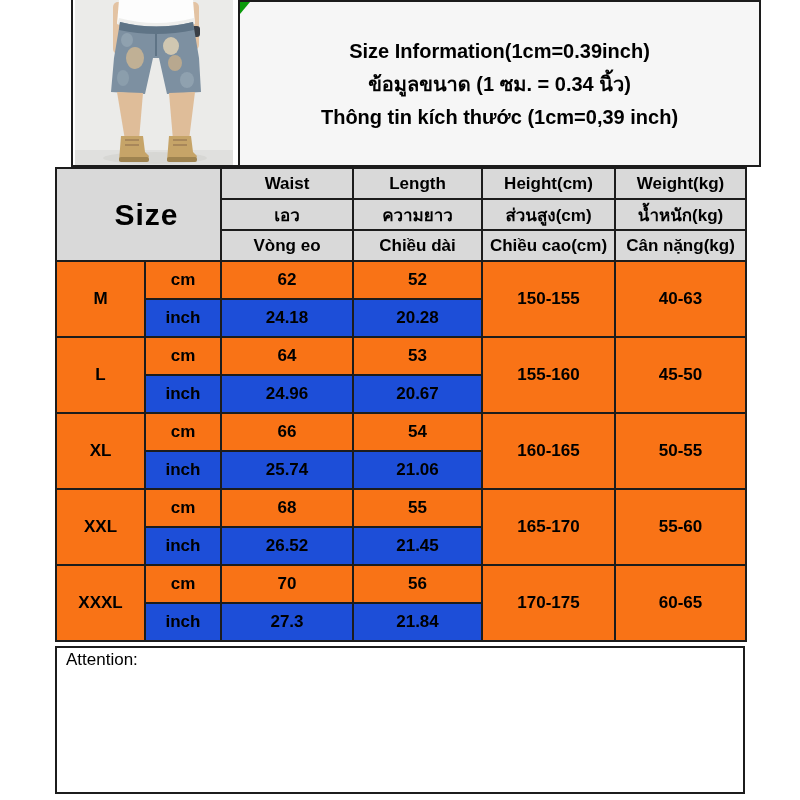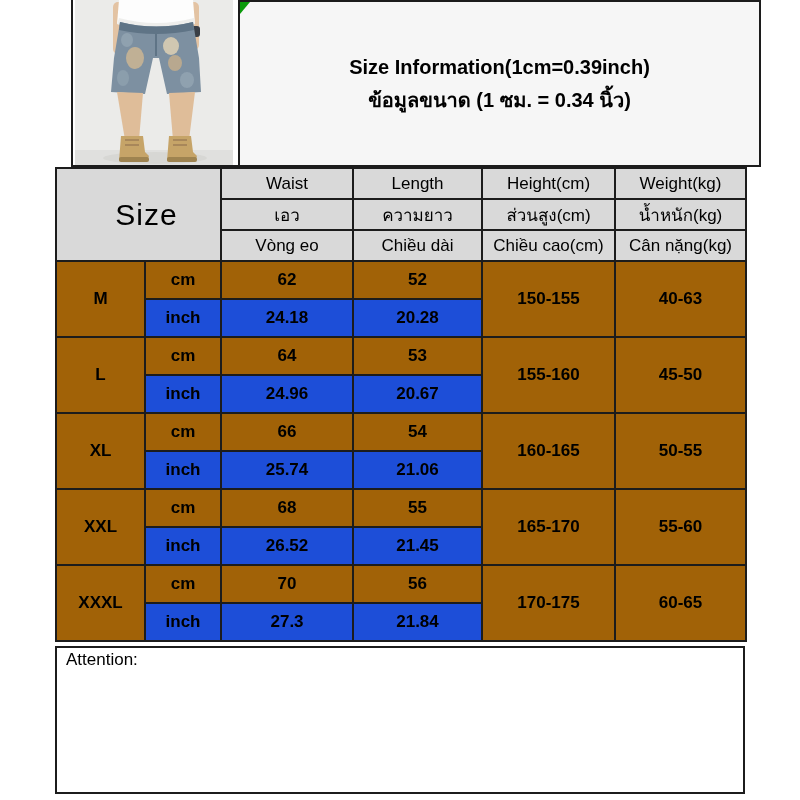--- a/index.html
+++ b/index.html
@@ -66,24 +66,24 @@
   .size-table td, .size-table th {
     border: 2px solid #1c1c1c;
     text-align: center;
     vertical-align: middle;
     font-weight: bold;
     font-size: 17px;
     overflow: hidden;
   }
   .size-table tr.hrow { height: 31px; }
   .size-table tr.drow { height: 38px; }
-  .size-table th { background: #d9d9d9; font-weight: normal; }
+  .size-table th { background: #d9d9d9; font-weight: bold; }
   .size-table th.size-head { font-size: 30px; letter-spacing: 1px; padding-left: 16px; }
   .size-table td.size-cell { background: #d9d9d9; }
-  .size-table tr.row-cm td { background: #a16207; }
+  .size-table tr.row-cm td { background: #f97316; }
   .size-table tr.row-inch td { background: #1d4ed8; }
   .size-table td.merged { background: #f2f2f2; }
 
   
   .attention-box {
     position: absolute;
     left: 55px; top: 646px;
     width: 690px; height: 148px;
     border: 2px solid #1c1c1c;
     background: #ffffff;
@@ -138,20 +138,21 @@
       <line x1="50" y1="145" x2="64" y2="145" stroke="#a8875a" stroke-width="2"></line>
       <line x1="98" y1="140" x2="112" y2="140" stroke="#a8875a" stroke-width="2"></line>
       <line x1="98" y1="145" x2="112" y2="145" stroke="#a8875a" stroke-width="2"></line>
     </svg>
   </div>
 
   <div class="title-cell">
     <div class="corner-marker"></div>
     <div class="title-line">Size Information(1cm=0.39inch)</div>
     <div class="title-line">ข้อมูลขนาด (1 ซม. = 0.34 นิ้ว)</div>
+    <div class="title-line">Thông tin kích thước (1cm=0,39 inch)</div>
   </div>
 </div>
 
 <div class="size-table-wrap">
   <table class="size-table">
     <colgroup>
       <col style="width:89px">
         <col style="width:76px">
         <col style="width:132px">
       <col style="width:129px">

